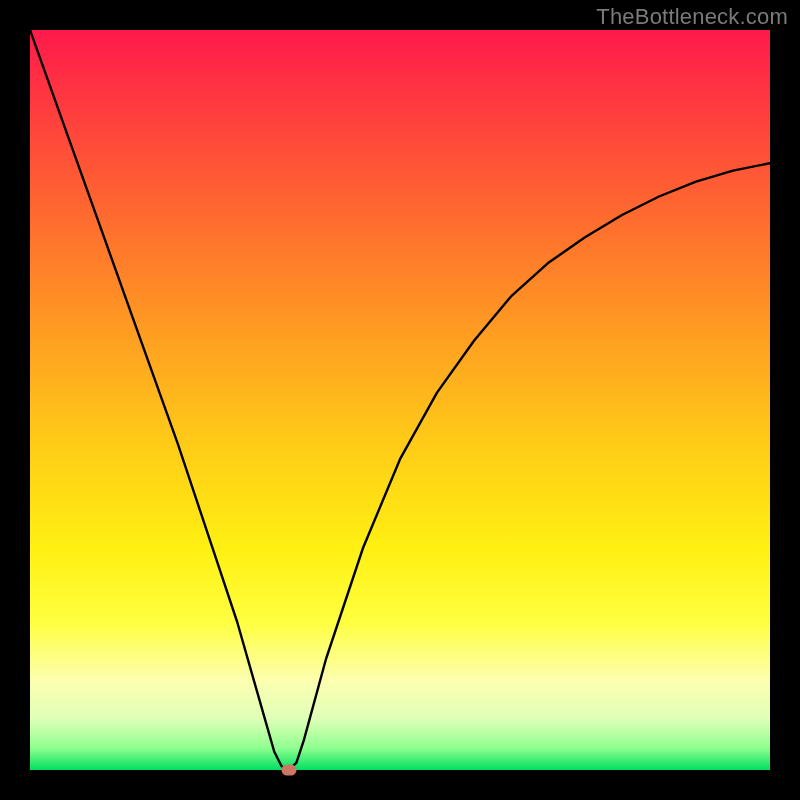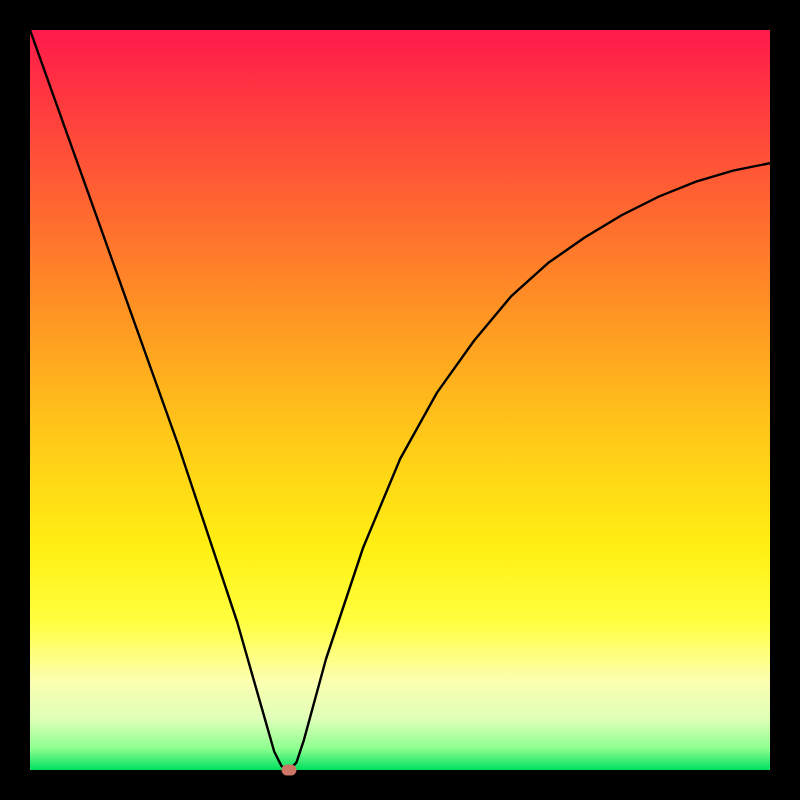--- a/index.html
+++ b/index.html
@@ -62,20 +62,21 @@
     border-radius: 6px;
     transform: translate(-50%, -50%);
     z-index: 4;
   }
 </style>
 </head>
 <body>
 
 <div class="frame">
 
+  <div class="watermark">TheBottleneck.com</div>
 
   <div class="plot-area">
     <svg class="curve" viewBox="0 0 740 740" preserveAspectRatio="none">
       <path id="curve-path" fill="none" stroke="#000" stroke-width="2.4" stroke-linejoin="round" stroke-linecap="round" d="M 0.00 0.00 L 37.00 103.60 L 74.00 207.20 L 111.00 310.80 L 148.00 414.40 L 185.00 525.40 L 207.20 592.00 L 222.00 643.80 L 236.80 695.60 L 244.20 721.50 L 251.60 736.30 L 259.00 740.00 L 266.40 732.60 L 273.80 710.40 L 296.00 629.00 L 333.00 518.00 L 370.00 429.20 L 407.00 362.60 L 444.00 310.80 L 481.00 266.40 L 518.00 233.10 L 555.00 207.20 L 592.00 185.00 L 629.00 166.50 L 666.00 151.70 L 703.00 140.60 L 740.00 133.20"></path>
     </svg>
     <div id="marker" class="marker" style="left: 259px; top: 740px; background: rgb(204, 119, 102);"></div>
   </div>
 
 </div>
 

